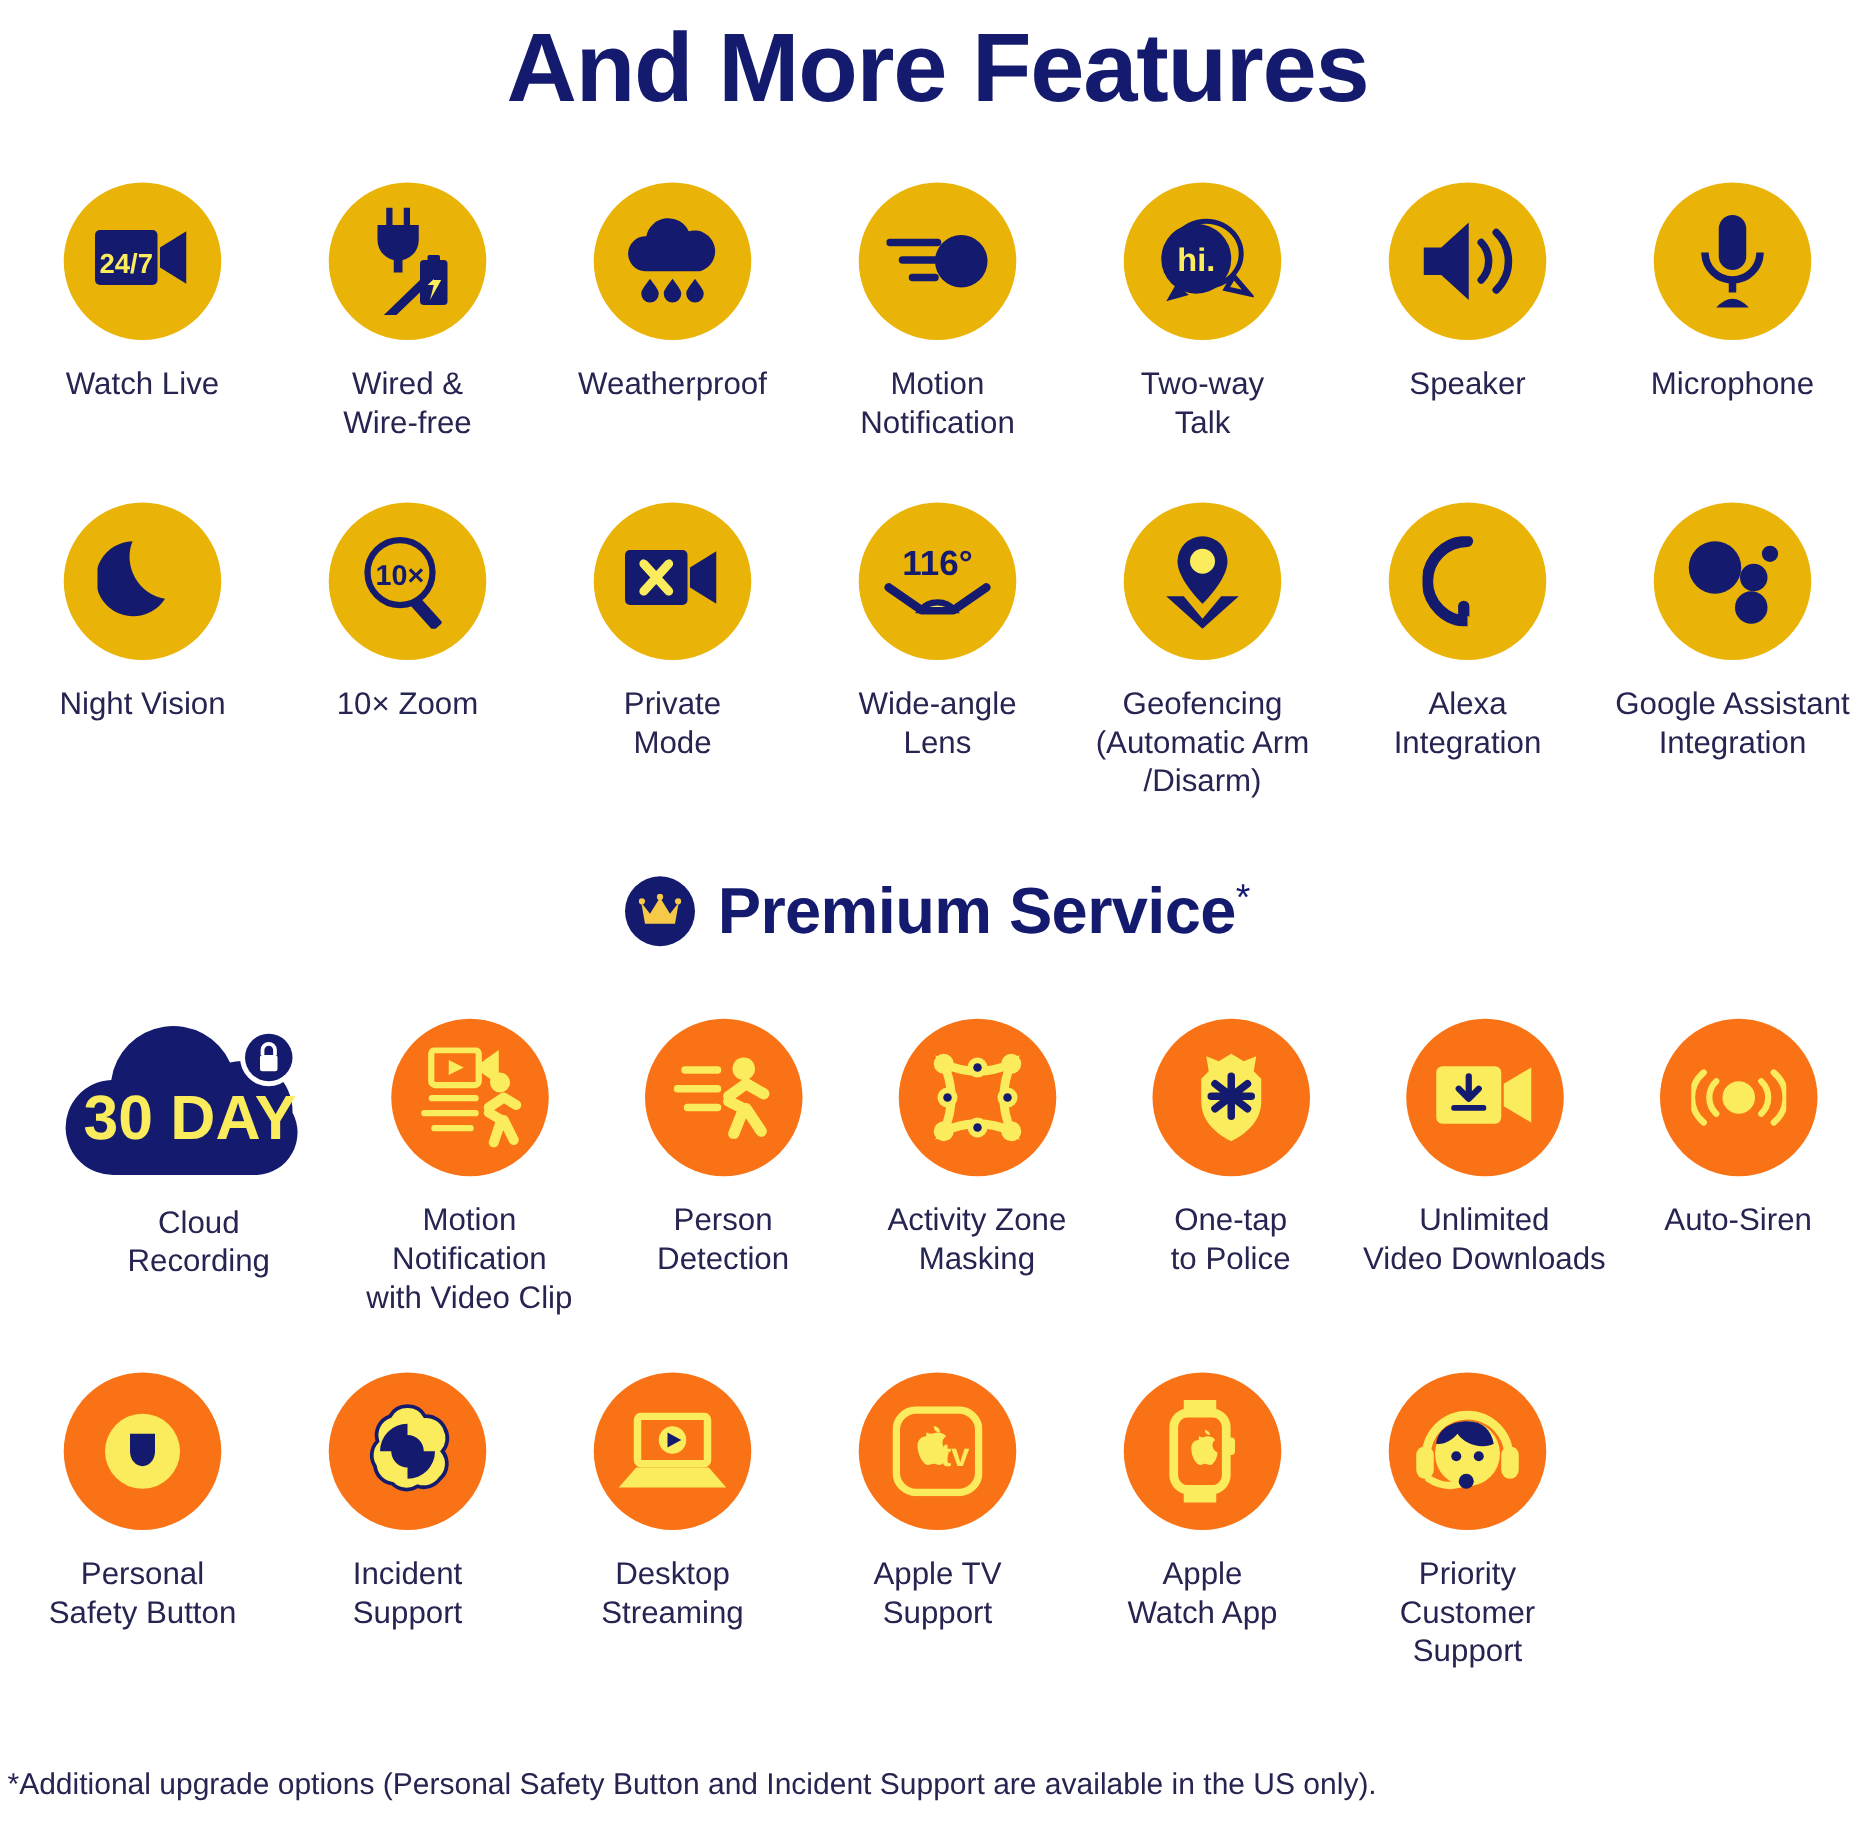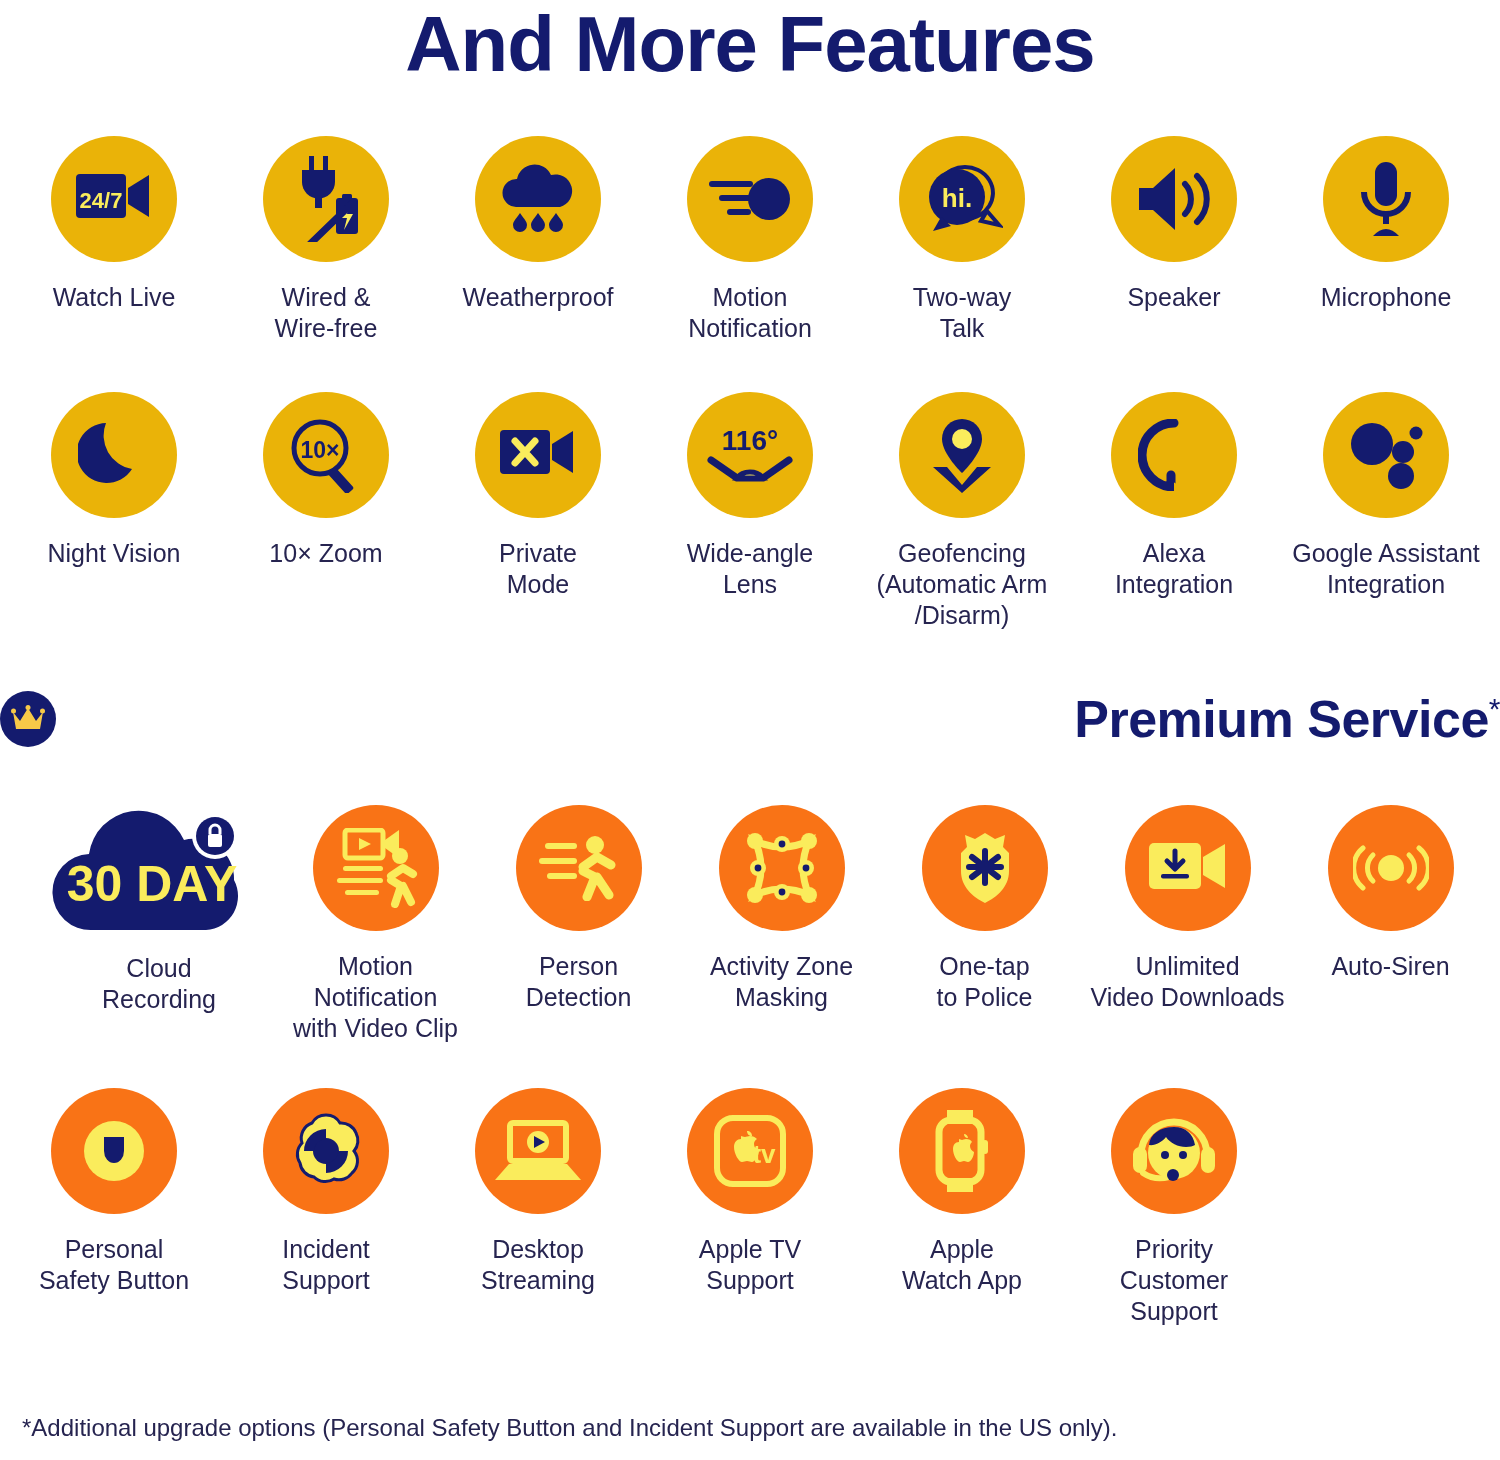--- a/index.html
+++ b/index.html
@@ -21,21 +21,21 @@
     position: relative;
     box-sizing: border-box;
   }
   .main-title {
     text-align: center;
     font-size: 78px;
     font-weight: bold;
     color: #141B6E;
     letter-spacing: -1px;
     margin: 0;
-    padding-top: 0;
+    padding-top: 10px;
     line-height: 88px;
     font-family: "Liberation Sans", sans-serif;
   }
 
   .grid {
     display: grid;
     grid-template-columns: repeat(7, 1fr);
     width: 1500px;
     box-sizing: border-box;
     padding: 0 8px;
@@ -66,21 +66,21 @@
     max-width: 210px;
     font-family: "Liberation Sans", sans-serif;
   }
 
   .row1 { margin-top: 48px; }
   .row2 { margin-top: 48px; }
 
   .premium-header {
     display: flex;
     align-items: center;
-    justify-content: space-between;
+    justify-content: center;
     gap: 18px;
     margin-top: 58px;
   }
   .premium-badge {
     width: 56px;
     height: 56px;
     border-radius: 50%;
     background: #141B6E;
     display: flex;
     align-items: center;
@@ -98,21 +98,21 @@
     font-size: 30px;
     vertical-align: super;
     font-weight: normal;
   }
 
   .row3 { margin-top: 56px; padding-left: 44px; }
   .row4 { margin-top: 44px; }
 
   .footnote {
     position: absolute;
-    left: 22px;
+    left: 6px;
     bottom: 18px;
     font-size: 24px;
     color: #262450;
     font-family: "Liberation Sans", sans-serif;
   }
 
   svg { display: block; }
 
   
   .cloud-wrap {

